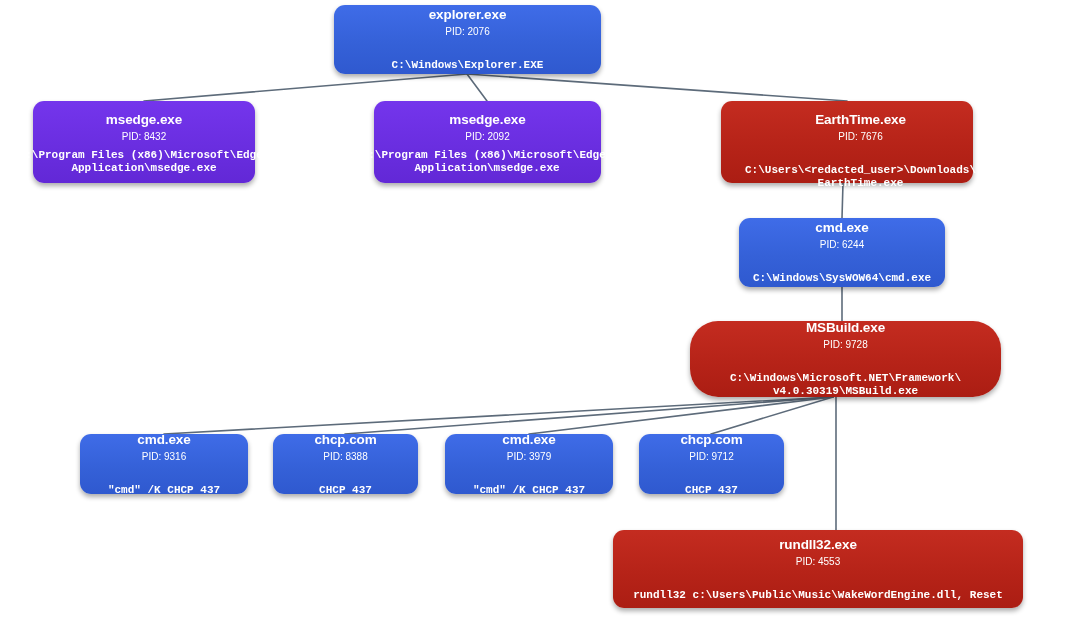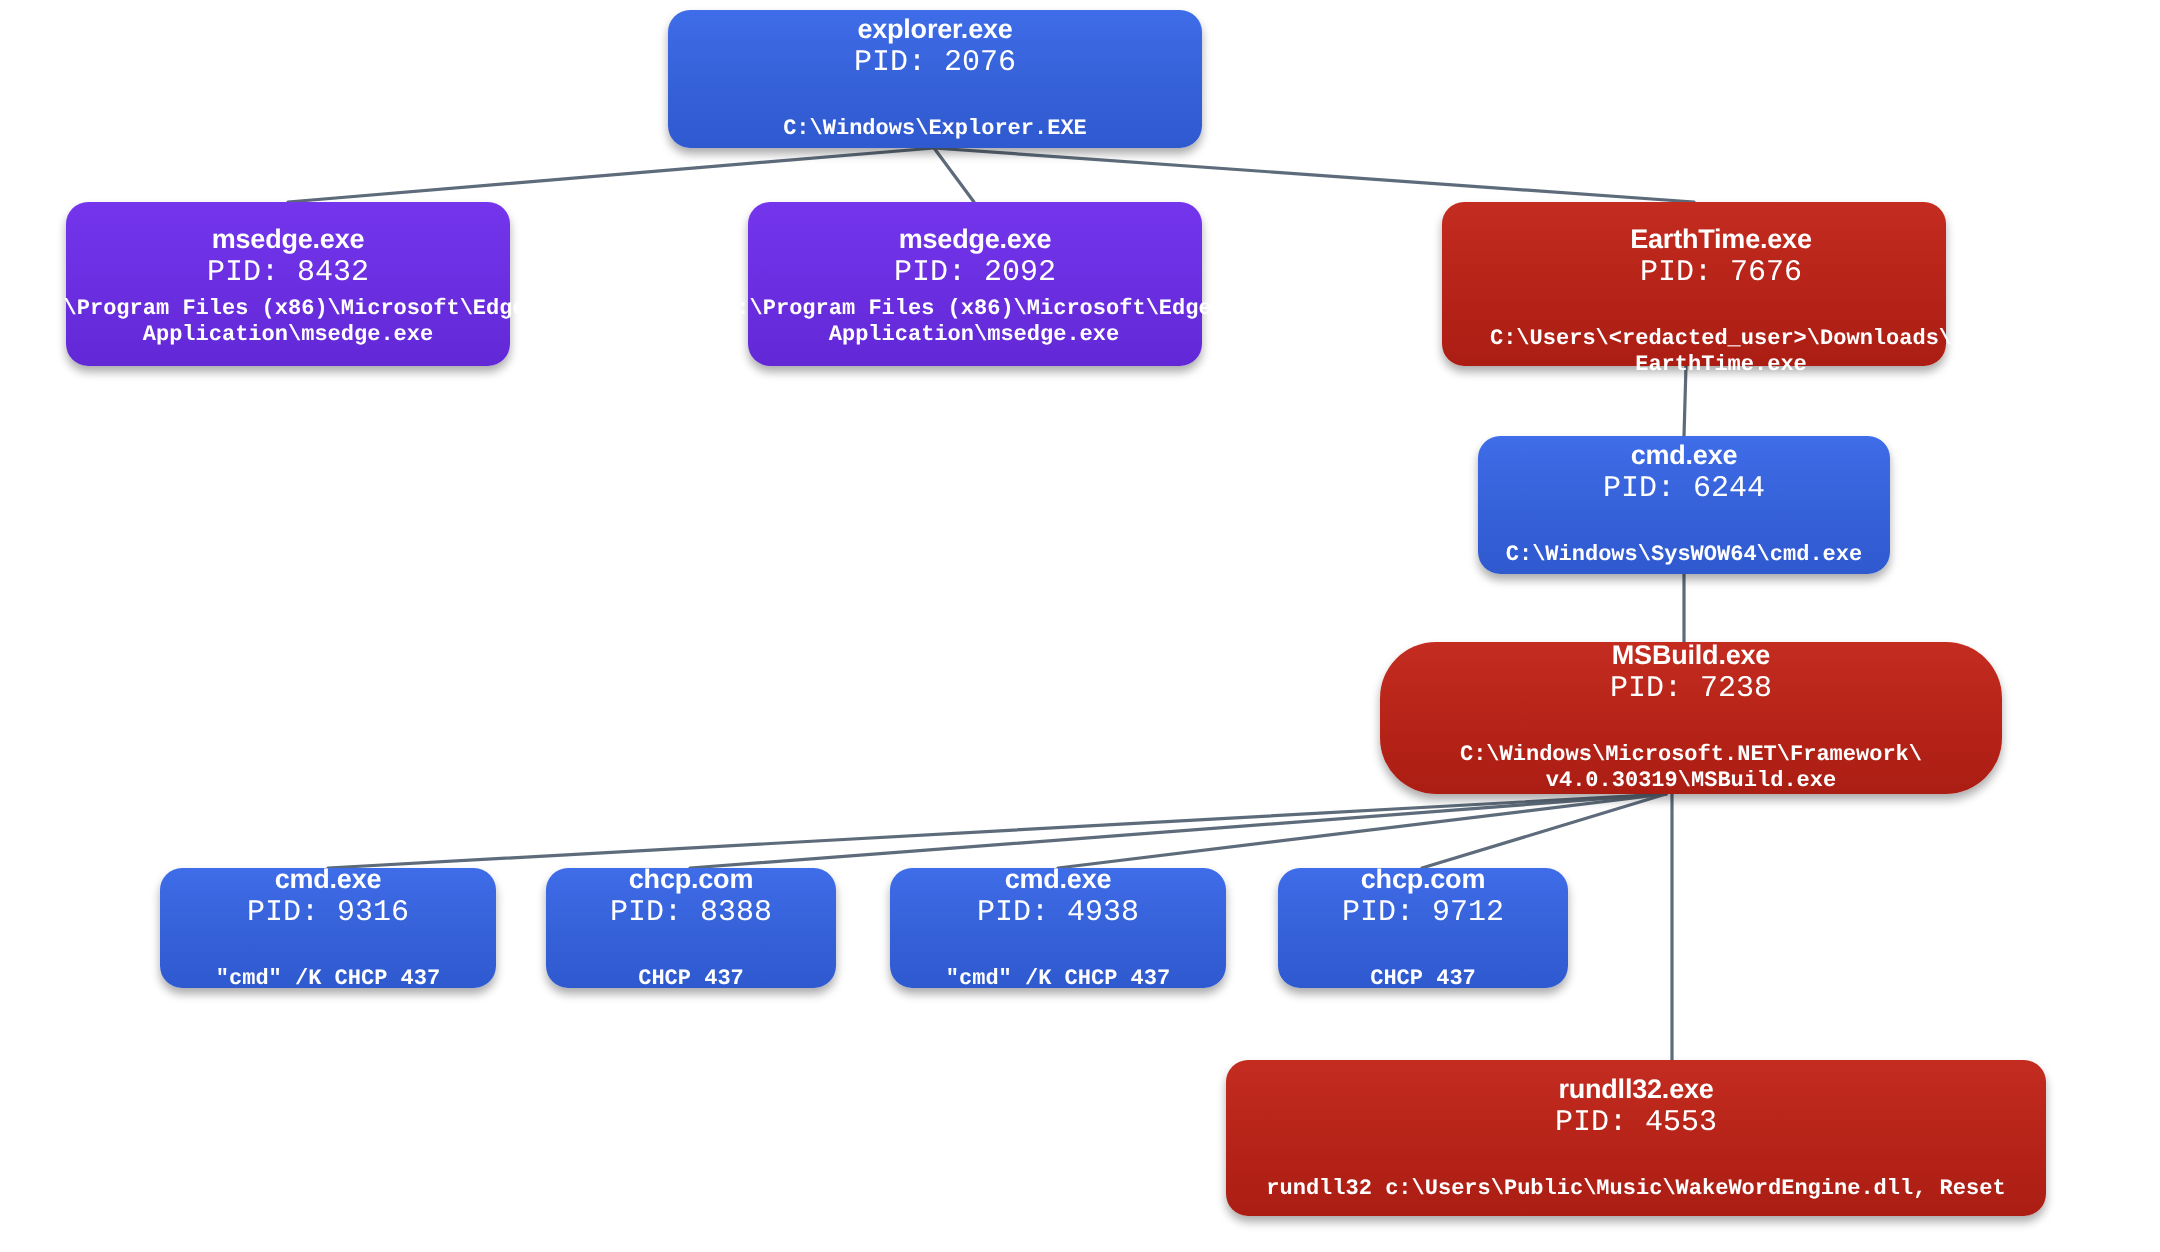--- a/index.html
+++ b/index.html
@@ -39,23 +39,23 @@
   }
   .node .nm {
     font-family: "Liberation Sans", sans-serif;
     font-weight: bold;
     font-size: 13.5px;
     line-height: 16px;
     letter-spacing: -0.1px;
     white-space: nowrap;
   }
   .node .pid {
-    font-family: Liberation Mono, monospace;
+    font-family: Liberation Sans, sans-serif;
     font-weight: normal;
-    font-size: 15px;
+    font-size: 10px;
     line-height: 16px;
     margin-top: 1px;
     white-space: nowrap;
   }
   .node .cmd {
     font-family: "Liberation Mono", monospace;
     font-weight: bold;
     font-size: 11px;
     line-height: 13px;
     margin-top: 19px;
@@ -131,40 +131,40 @@
   </div>
 
   <div class="node blue" style="left:739px; top:218px; width:206px; height:69px;">
     <div class="nm">cmd.exe</div>
     <div class="pid">PID: 6244</div>
     <div class="cmd">C:\Windows\SysWOW64\cmd.exe</div>
   </div>
 
   <div class="node red" style="left:690px; top:321px; width:311px; height:76px;border-radius:28px;">
     <div class="nm">MSBuild.exe</div>
-    <div class="pid">PID: 7238</div>
+    <div class="pid">PID: 9728</div>
     <div class="cmd">C:\Windows\Microsoft.NET\Framework\
 v4.0.30319\MSBuild.exe</div>
   </div>
 
   <div class="node blue" style="left:80px; top:434px; width:168px; height:60px;">
     <div class="nm">cmd.exe</div>
     <div class="pid">PID: 9316</div>
     <div class="cmd">"cmd" /K CHCP 437</div>
   </div>
 
   <div class="node blue" style="left:273px; top:434px; width:145px; height:60px;">
     <div class="nm">chcp.com</div>
     <div class="pid">PID: 8388</div>
     <div class="cmd">CHCP 437</div>
   </div>
 
   <div class="node blue" style="left:445px; top:434px; width:168px; height:60px;">
     <div class="nm">cmd.exe</div>
-    <div class="pid">PID: 4938</div>
+    <div class="pid">PID: 3979</div>
     <div class="cmd">"cmd" /K CHCP 437</div>
   </div>
 
   <div class="node blue" style="left:639px; top:434px; width:145px; height:60px;">
     <div class="nm">chcp.com</div>
     <div class="pid">PID: 9712</div>
     <div class="cmd">CHCP 437</div>
   </div>
 
   <div class="node red" style="left:613px; top:530px; width:410px; height:78px;">

